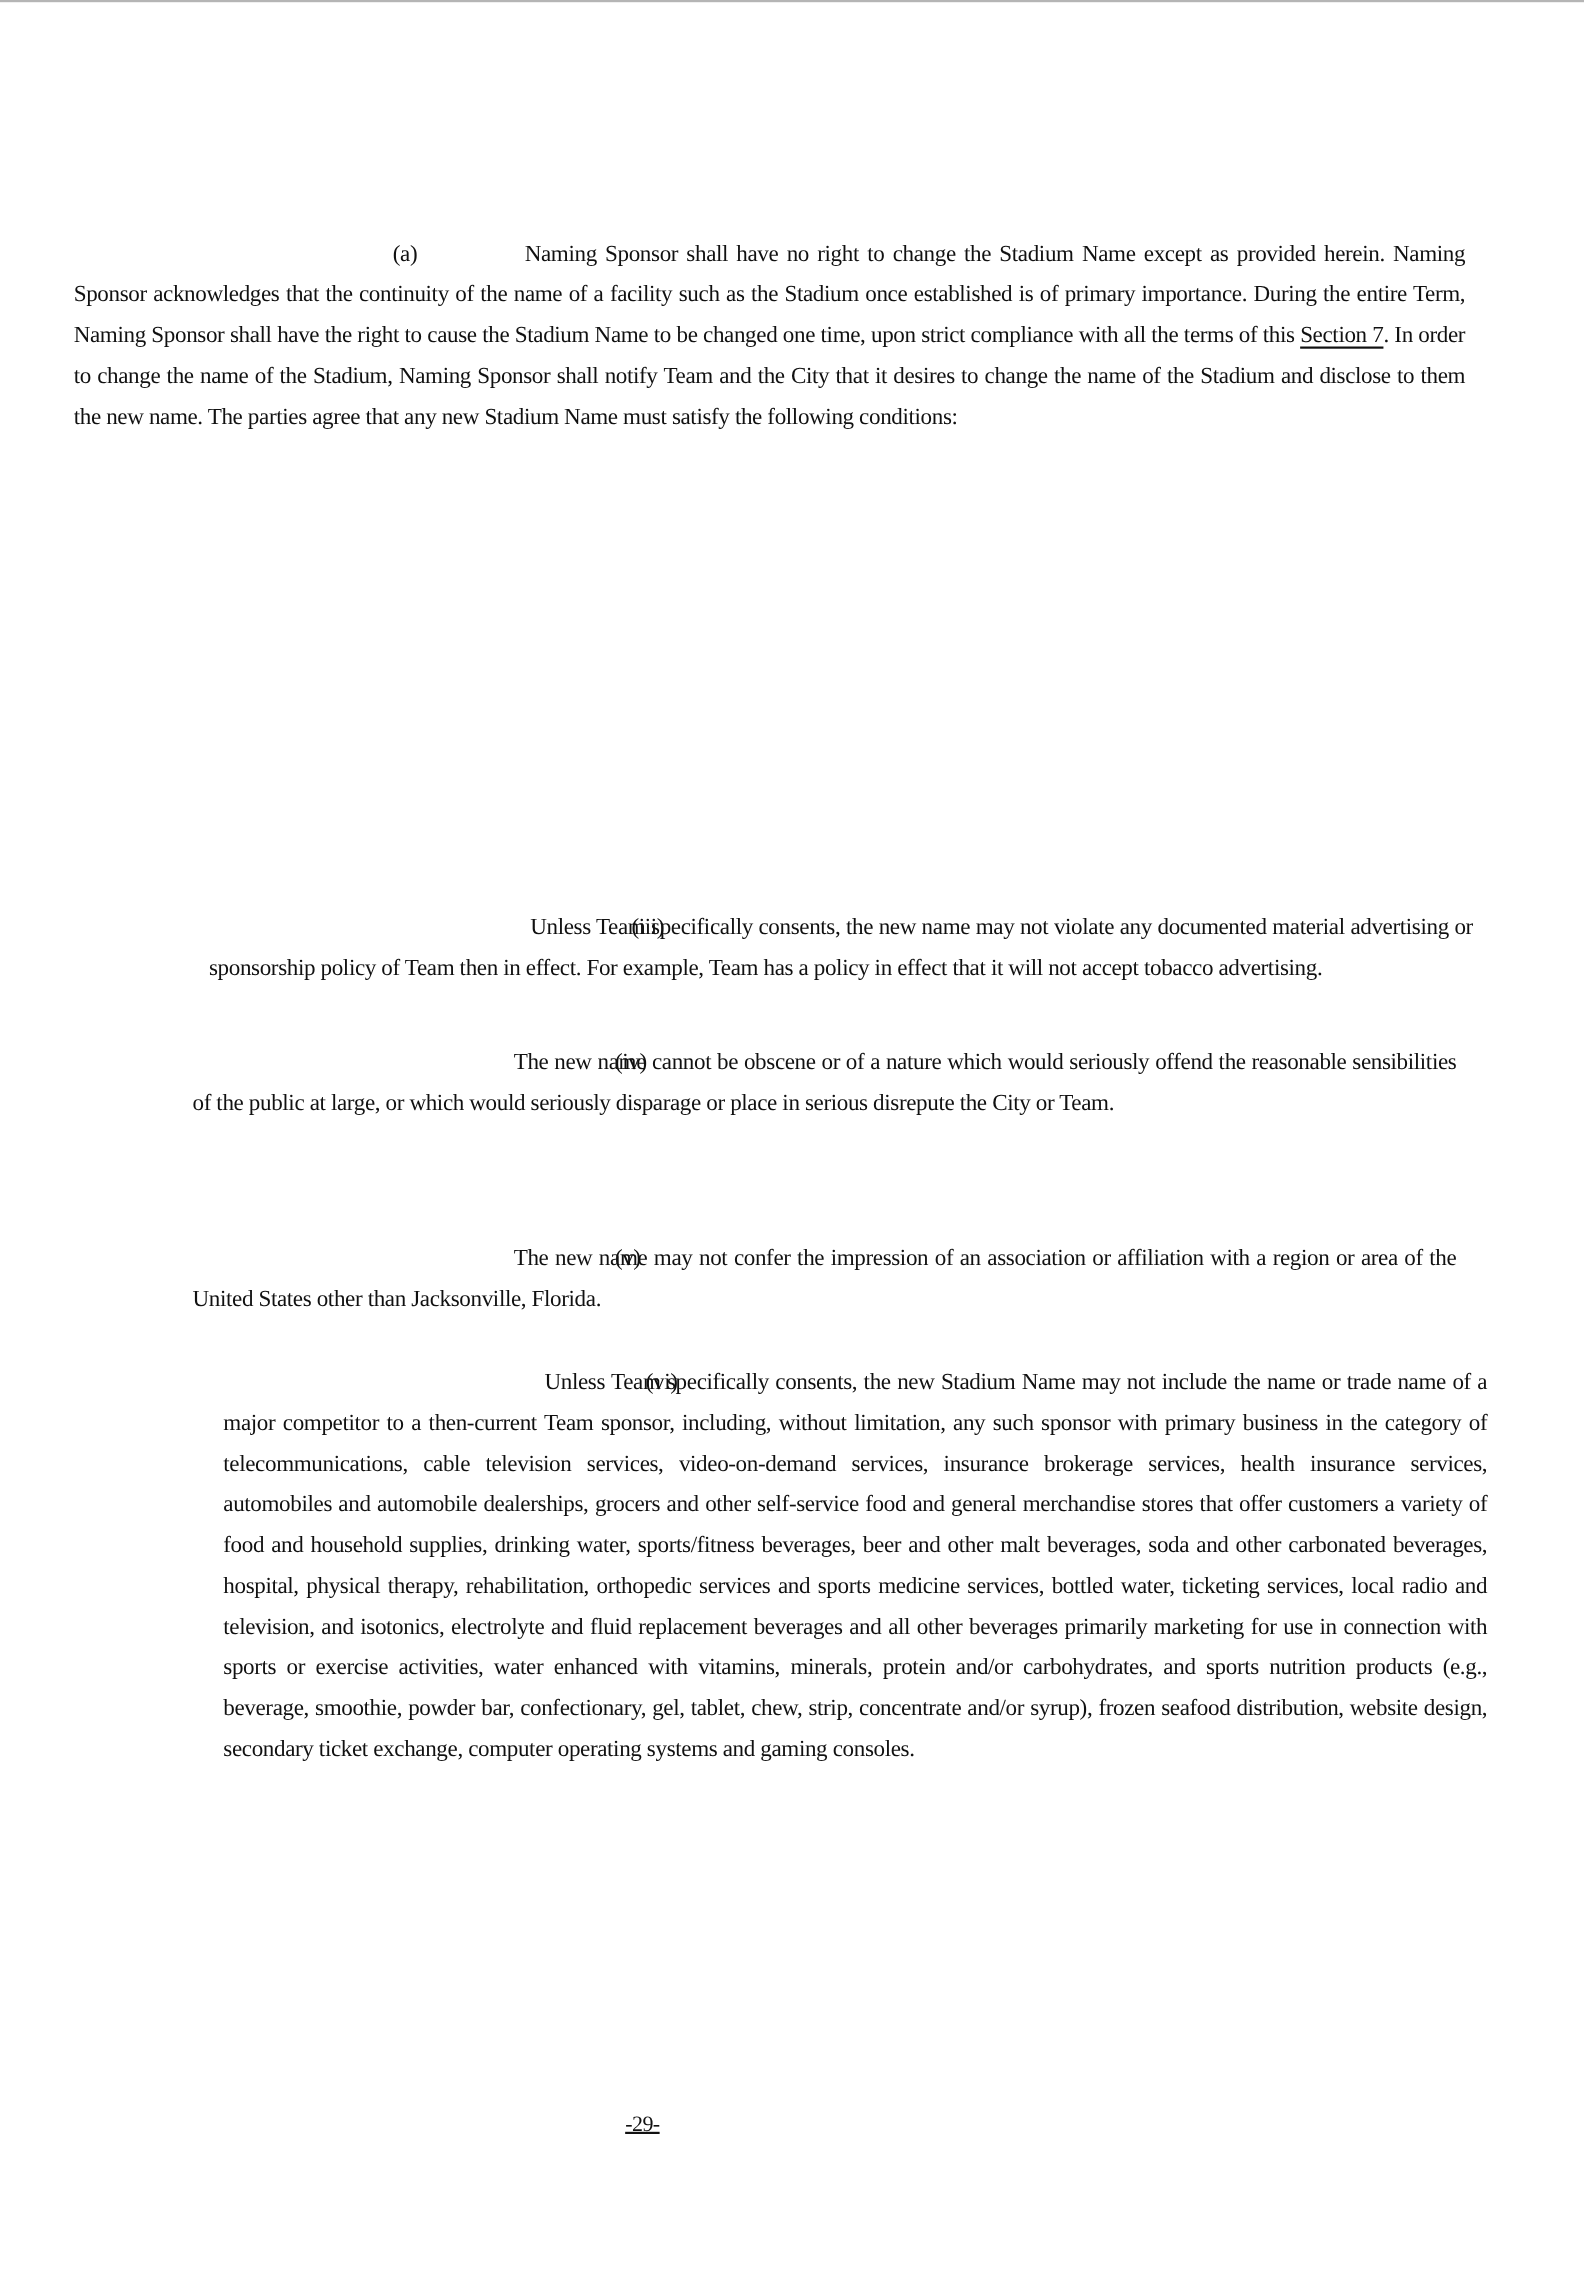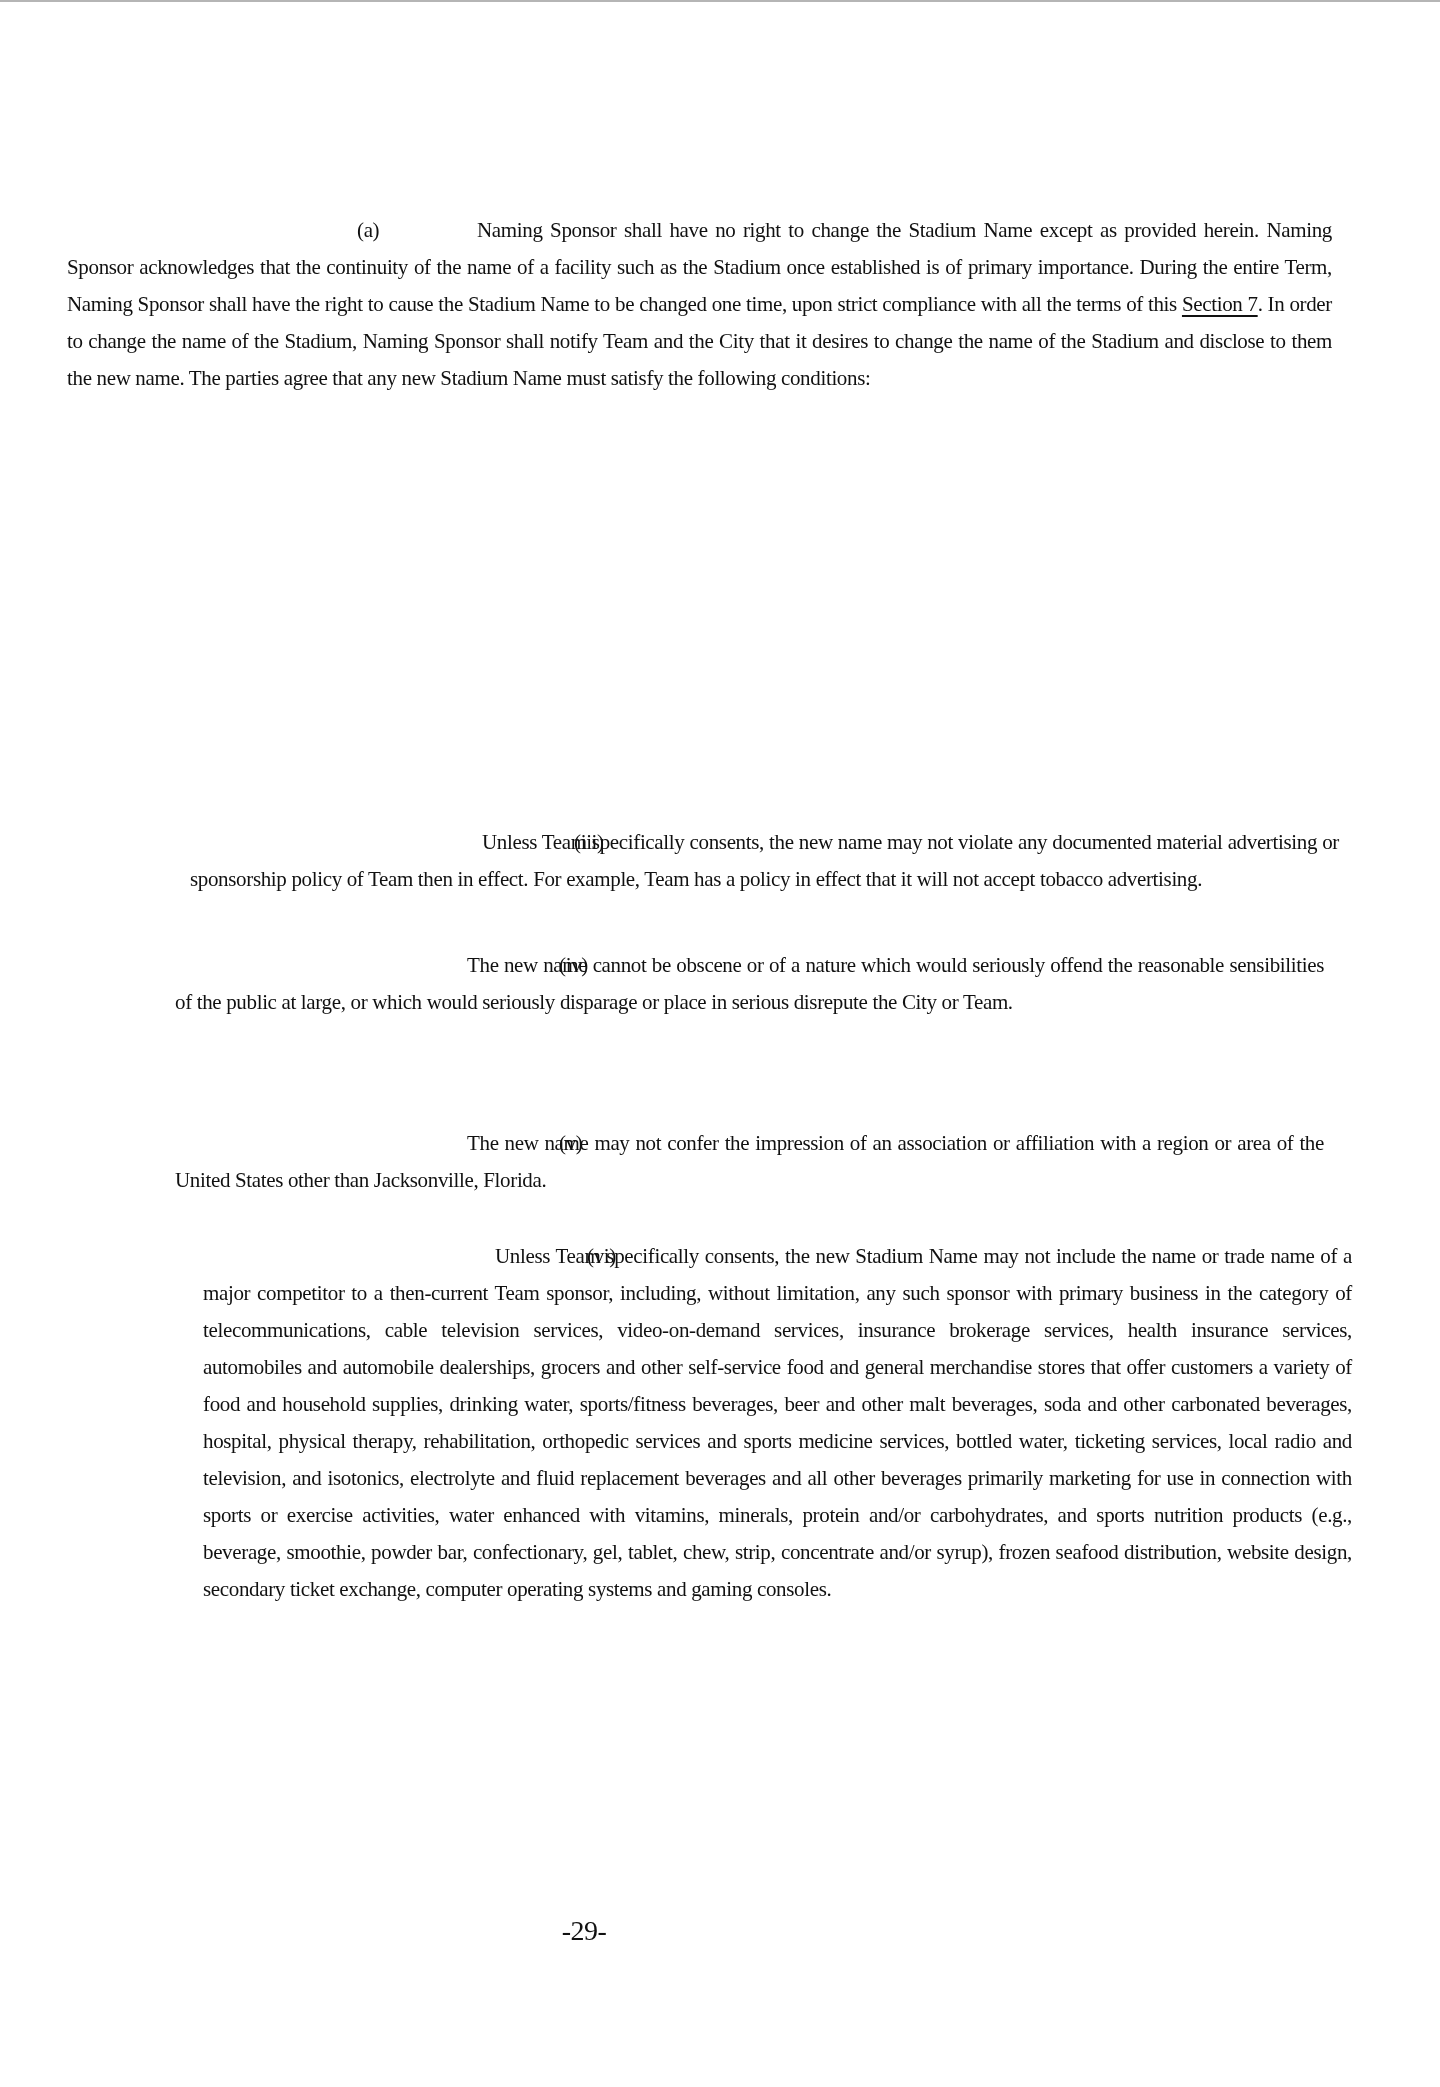--- a/index.html
+++ b/index.html
@@ -106,23 +106,24 @@
       text-indent: 192px;
       margin-left: 28px;
     }
     .sub-marker { width: 100px; }
     .page-number {
       position: absolute;
       top: 1915px;
       left: 0;
       width: 1168px;
       text-align: center;
-      font-size: 28px;
+      font-size: 20px;
       line-height: 32px;
       letter-spacing: -0.5px;
+      text-decoration: underline;
     }
   </style>
 </head>
 <body>
 
 <div class="top-border"></div>
 
 <div class="page">
 
 

